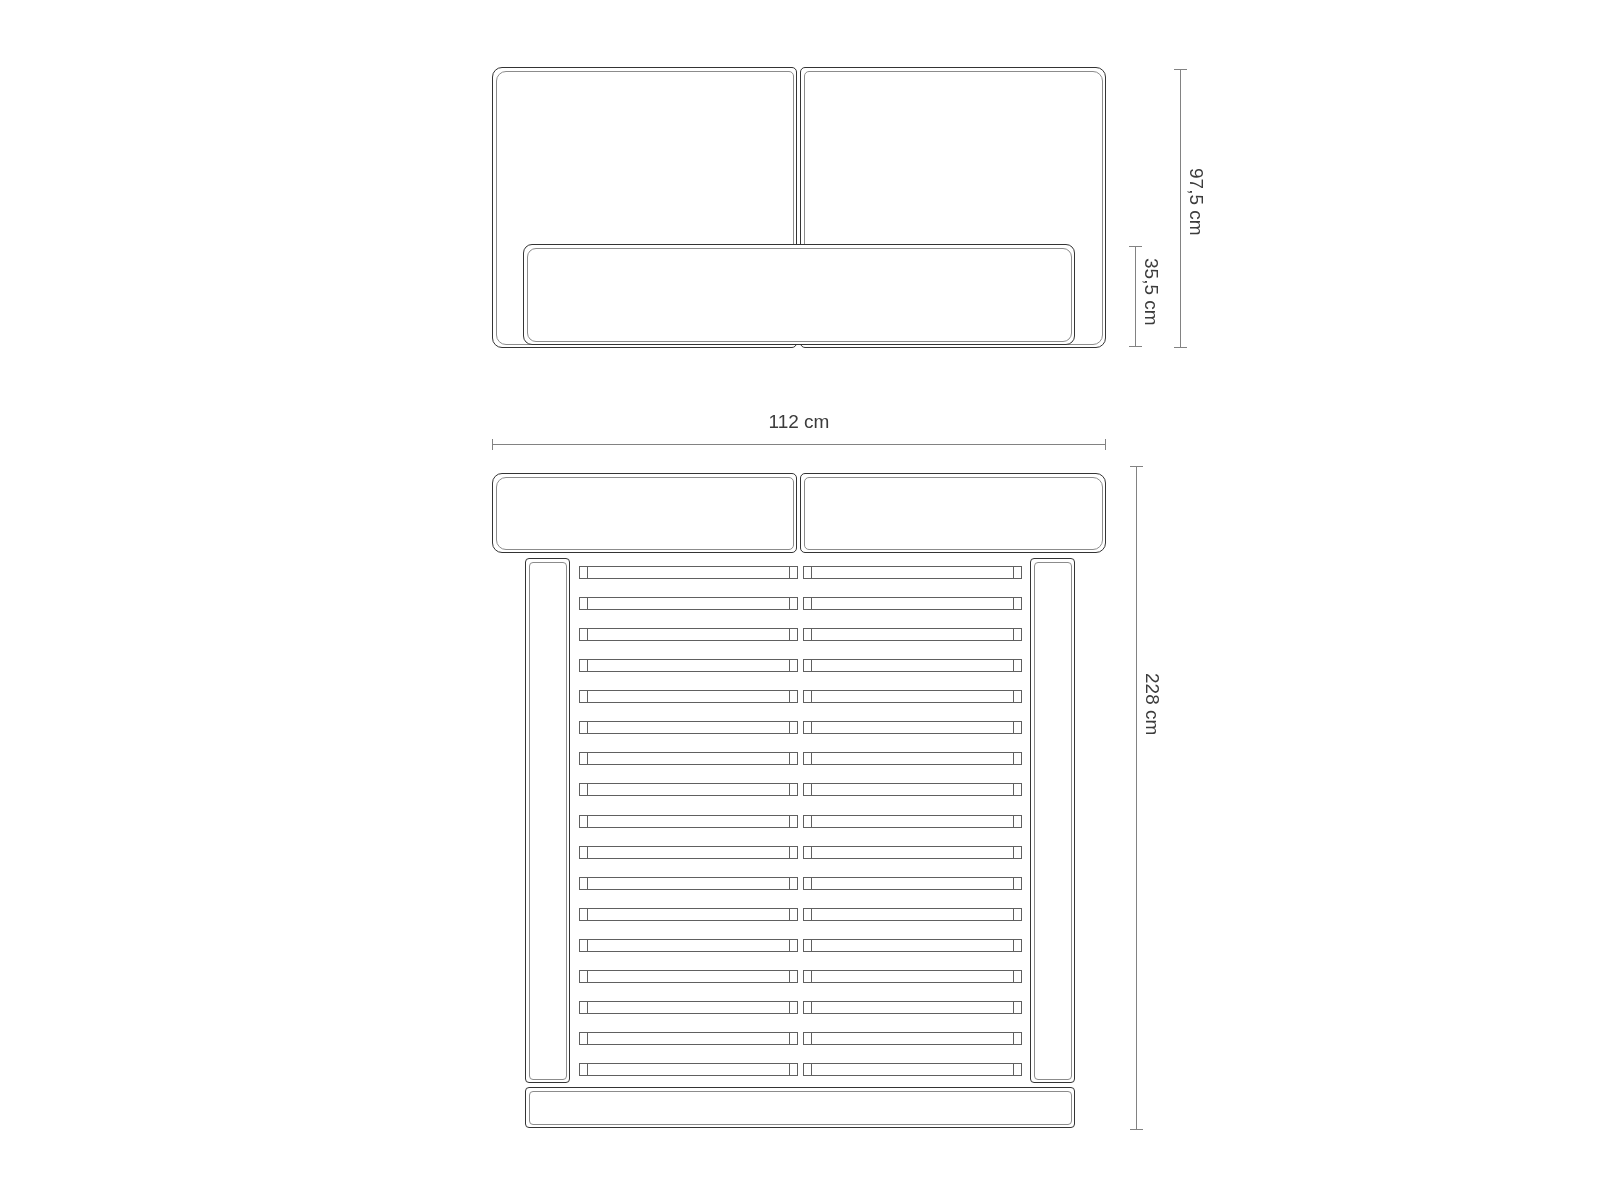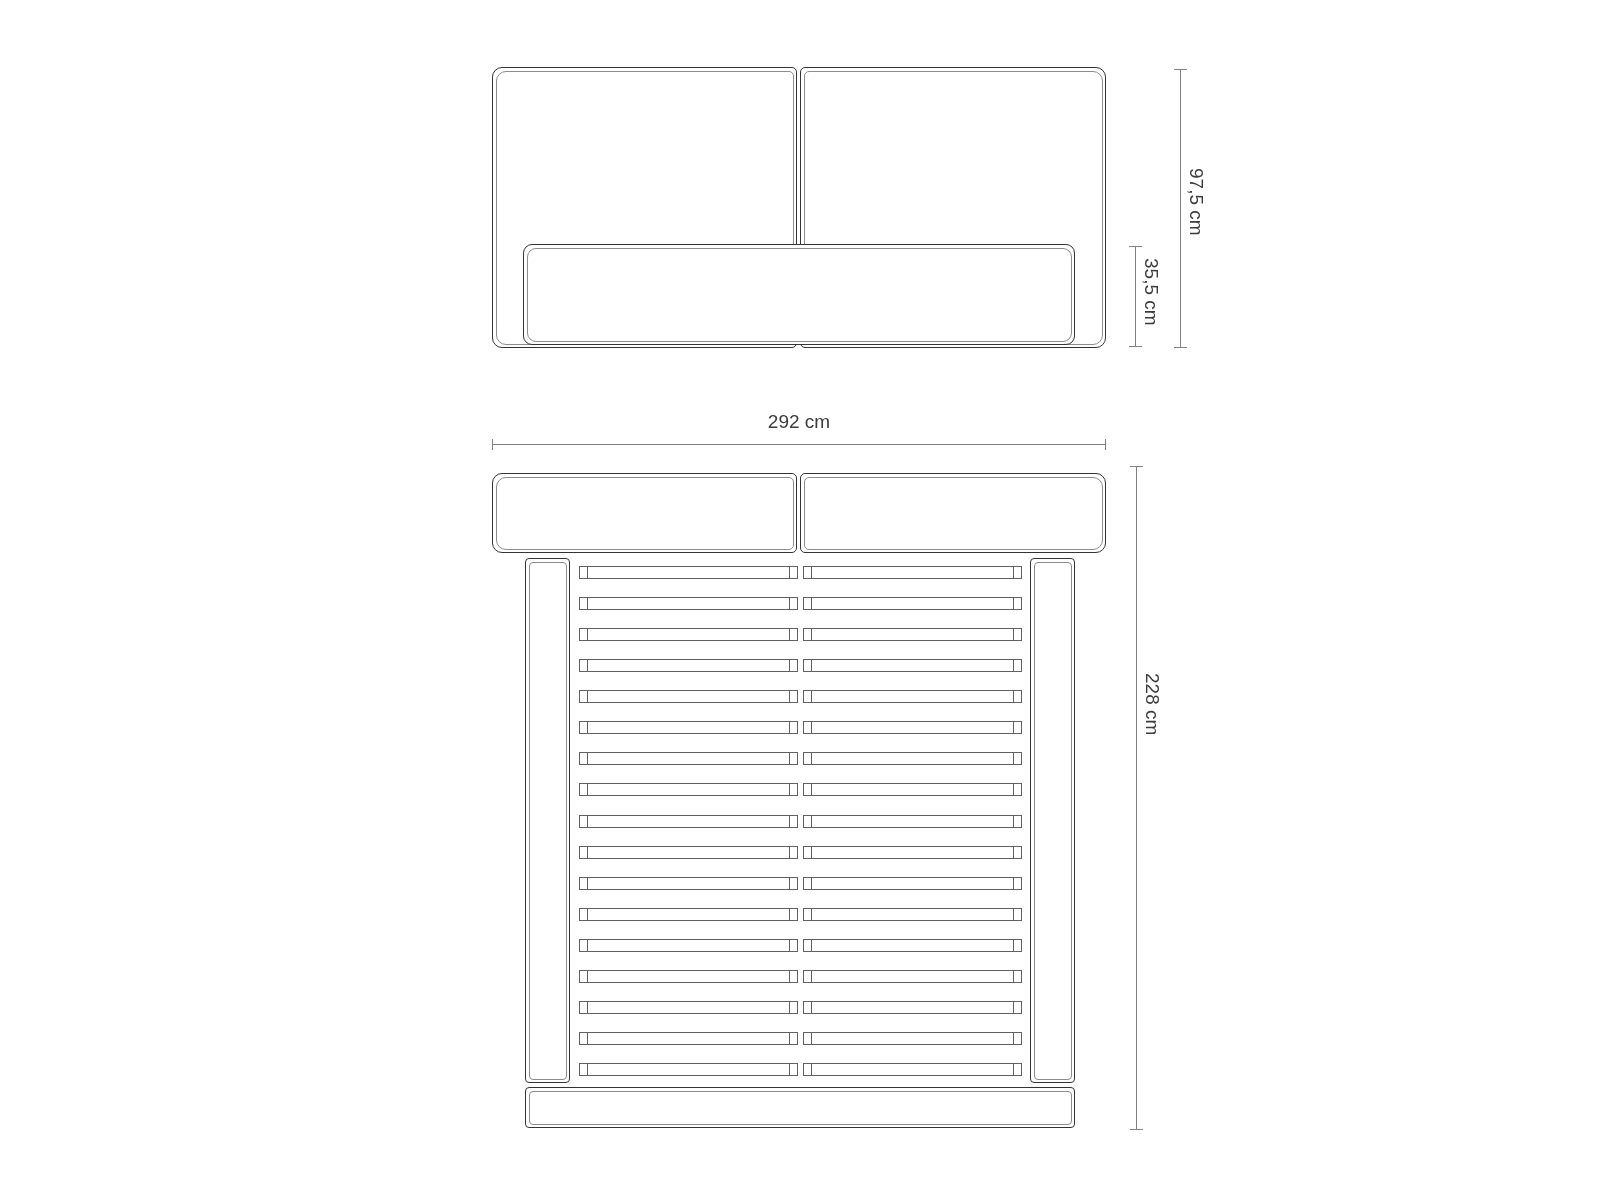--- a/index.html
+++ b/index.html
@@ -68,21 +68,21 @@
 
     <div class="dim-v" id="dim-total-height"></div>
     <div class="dim-label vlabel" id="lbl-total-height">97,5 cm</div>
 
     <div class="dim-v" id="dim-rail-height"></div>
     <div class="dim-label vlabel" id="lbl-rail-height">35,5 cm</div>
   </div>
 
   <div>
     <div class="dim-h" id="dim-width"></div>
-    <div class="dim-label" id="lbl-width">292 cm</div>
+    <div class="dim-label" id="lbl-width">112 cm</div>
 
     <div class="panel hb-plan-left"></div>
     <div class="panel hb-plan-right"></div>
     <div class="panel rail-left"></div>
     <div class="panel rail-right"></div>
     <div class="panel footboard"></div>
 
     <div class="slat-grid">
         <div class="slat-row" style="top: 0px;">
           <div class="slat l"></div>

